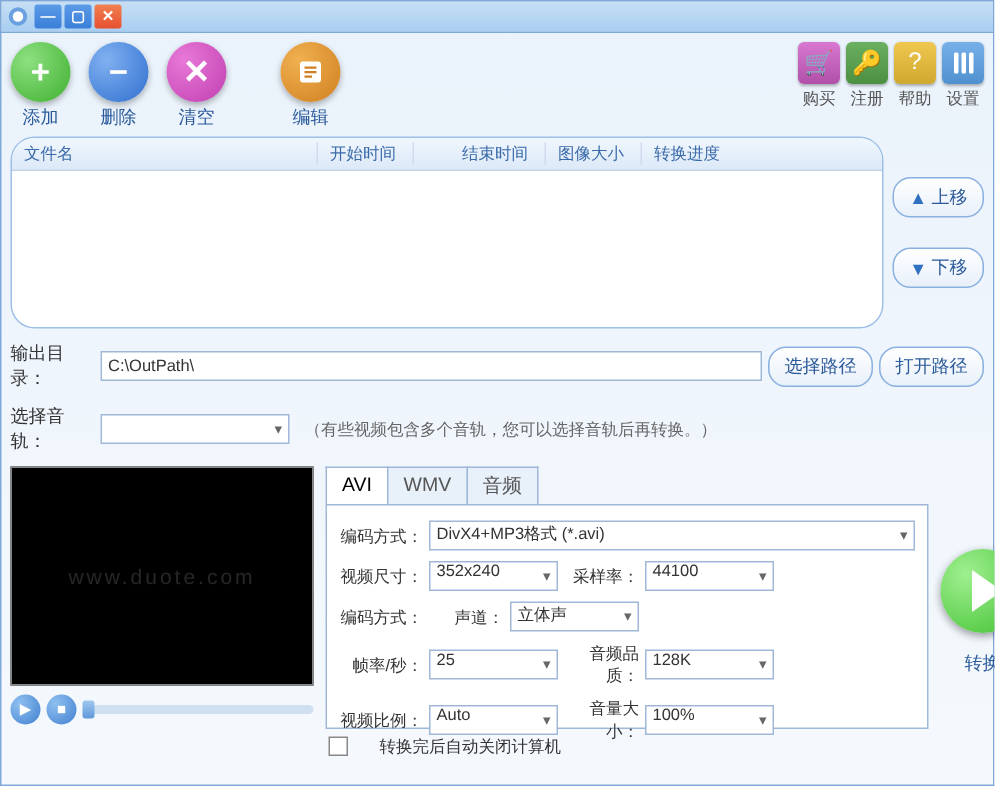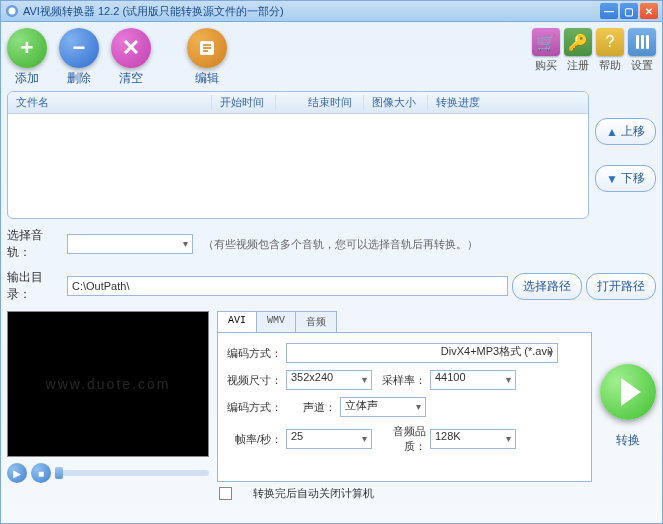--- a/index.html
+++ b/index.html
@@ -29,21 +29,21 @@
 .right-btns { margin-left: auto; display: flex; gap: 4px; }
 .rbtn { display: flex; flex-direction: column; align-items: center; cursor: pointer; }
 .rbtn-icon { width: 28px; height: 28px; border-radius: 4px; display: flex; align-items: center; justify-content: center; font-size: 16px; color: #fff; box-shadow: 0 1px 2px rgba(0,0,0,0.3); }
 .rbtn-buy { background: linear-gradient(#d878d0,#b050a8); }
 .rbtn-reg { background: linear-gradient(#6ab060,#4a9040); }
 .rbtn-help { background: linear-gradient(#f0c850,#d0a830); }
 .rbtn-set { background: linear-gradient(#78b0e8,#5090d0); }
 .rbtn-label { margin-top: 2px; font-size: 11px; color: #555; }
 
 .file-area { display: flex; gap: 6px; }
-.file-list { flex: 1; background: #fff; border: 1px solid #9ec0e8; border-radius: 6px; height: 128px; overflow: hidden; }
+.file-list { flex: 1; background: #fff; border: 1px solid #9ec0e8; border-radius: 16px; height: 128px; overflow: hidden; }
 .fl-header { display: flex; background: linear-gradient(#f0f6fd,#dce9f8); border-bottom: 1px solid #c0d0e8; height: 22px; align-items: center; }
 .fl-col { padding: 0 8px; border-right: 1px solid #d0dcf0; color: #3a6aaa; font-size: 11px; }
 .fl-col1 { width: 204px; }
 .fl-col2 { width: 64px; }
 .fl-col3 { width: 64px; margin-left: 24px; }
 .fl-col4 { width: 64px; }
 .fl-col5 { flex: 1; border-right: none; }
 
 .move-btns { display: flex; flex-direction: column; justify-content: center; gap: 20px; }
 .pill-btn { background: linear-gradient(#fff,#e8f0fa); border: 1px solid #8ab0e0; border-radius: 12px; padding: 4px 10px; color: #2a5a9a; cursor: pointer; white-space: nowrap; font-size: 12px; display: flex; align-items: center; gap: 3px; }
@@ -58,27 +58,27 @@
 .preview-area { width: 202px; }
 .preview { width: 202px; height: 146px; background: #000; border: 1px solid #888; position: relative; }
 .watermark { position: absolute; top: 50%; left: 50%; transform: translate(-50%,-50%); color: rgba(255,255,255,0.15); font-size: 14px; letter-spacing: 2px; pointer-events: none; }
 .player-ctrls { display: flex; align-items: center; gap: 4px; margin-top: 6px; }
 .pctrl { width: 20px; height: 20px; border-radius: 50%; background: radial-gradient(circle at 30% 30%,#90c0f0,#4080d0); display: flex; align-items: center; justify-content: center; color: #fff; font-size: 10px; cursor: pointer; }
 .slider { flex: 1; height: 6px; background: #d0e0f0; border-radius: 3px; position: relative; }
 .slider-thumb { position: absolute; left: 0; top: -3px; width: 8px; height: 12px; background: linear-gradient(#a0c8f0,#6098d8); border-radius: 2px; cursor: pointer; }
 
 .settings { flex: 1; position: relative; }
 .tabs { display: flex; }
-.tab { padding: 3px 10px; border: 1px solid #a0b8d8; background: #e8f0fa; color: #555; font-size: 10px; cursor: pointer; margin-right: -1px; border-bottom: none; font-family: Liberation Mono, monospace; }
+.tab { padding: 3px 10px; border: 1px solid #a0b8d8; background: #e8f0fa; color: #555; font-size: 13px; cursor: pointer; margin-right: -1px; border-bottom: none; }
 .tab.active { background: #fff; color: #000; }
 .tab-body { background: #fff; border: 1px solid #a0b8d8; padding: 10px 8px; height: 150px; }
 .srow { display: flex; align-items: center; margin-bottom: 7px; gap: 4px; }
 .slabel { width: 56px; text-align: right; color: #333; font-size: 11px; }
 .sinput { background: #fff; border: 1px solid #a0b8d8; height: 20px; padding: 0 4px; font-size: 11px; color: #333; }
-.sinput-wide { width: 272px; text-align: right; }
+.sinput-wide { width: 324px; }
 .sinput-med { width: 86px; }
 .dropdown { position: relative; }
 .dropdown::after { content: '▾'; position: absolute; right: 4px; top: 3px; color: #666; font-size: 10px; }
 .checkbox-row { display: flex; align-items: center; gap: 21px; margin-top: 4px; margin-left: 2px; font-size: 11px; color: #333; }
 .chk { width: 13px; height: 13px; border: 1px solid #888; background: #fff; cursor: pointer; }
 
 .convert-col { display: flex; flex-direction: column; align-items: center; justify-content: center; }
 .convert-btn { width: 56px; height: 56px; border-radius: 50%; background: radial-gradient(circle at 30% 30%, #a0f090, #40c030); display: flex; align-items: center; justify-content: center; box-shadow: 0 2px 6px rgba(0,0,0,0.4); cursor: pointer; }
 .convert-btn::before { content: ''; width: 0; height: 0; border-left: 20px solid #fff; border-top: 14px solid transparent; border-bottom: 14px solid transparent; margin-left: 6px; }
 .convert-label { margin-top: 12px; color: #2a5a9a; font-size: 12px; }
@@ -89,21 +89,20 @@
 .footer-brand .blue { color: #3070c0; font-weight: bold; }
 </style>
 </head>
 <body>
 
 <div class="titlebar">
   <svg class="titlebar-icon" viewBox="0 0 16 16">
       <circle cx="8" cy="8" r="7" fill="#6aa0e0"></circle>
       <circle cx="8" cy="8" r="4" fill="#fff"></circle>
     </svg>
-  <span class="titlebar-text">AVI视频转换器 12.2 (试用版只能转换源文件的一部分)</span>
   <div class="titlebar-btns">
     <div class="tbtn tbtn-min">—</div>
     <div class="tbtn tbtn-max">▢</div>
     <div class="tbtn tbtn-close">✕</div>
   </div>
 </div>
 
 <div class="content">
 
   <div class="toolbar">
@@ -172,30 +171,30 @@
           <span>上移</span>
         </div>
       <div class="pill-btn">
           <span style="color:#3070c0">▼</span>
           <span>下移</span>
         </div>
     </div>
   </div>
 
   <div class="row">
-    <span class="row-label">选择音轨：</span>
-    <div class="sel-track dropdown"><span></span></div>
-    <span class="track-hint">（有些视频包含多个音轨，您可以选择音轨后再转换。）</span>
-  </div>
-
-  <div class="row">
     <span class="row-label">输出目录：</span>
     <input class="out-input" value="C:\OutPath\" style="">
     <div class="pill-btn">选择路径</div>
     <div class="pill-btn">打开路径</div>
+  </div>
+
+  <div class="row">
+    <span class="row-label">选择音轨：</span>
+    <div class="sel-track dropdown"><span></span></div>
+    <span class="track-hint">（有些视频包含多个音轨，您可以选择音轨后再转换。）</span>
   </div>
 
   <div class="lower">
     <div class="preview-area">
       <div class="preview">
         <div class="watermark">www.duote.com</div>
       </div>
       <div class="player-ctrls">
         <div class="pctrl">▶</div>
         <div class="pctrl">■</div>
@@ -226,20 +225,26 @@
           <span class="slabel">编码方式：</span>
           <span class="slabel" style="width:50px">声道：</span>
           <div class="sinput sinput-med dropdown"><span>立体声</span></div>
         </div>
         <div class="srow">
           <span class="slabel">帧率/秒：</span>
           <div class="sinput sinput-med dropdown"><span>25</span></div>
           <span class="slabel" style="width:50px">音频品质：</span>
           <div class="sinput sinput-med dropdown"><span>128K</span></div>
         </div>
+        <div class="srow">
+          <span class="slabel">视频比例：</span>
+          <div class="sinput sinput-med dropdown"><span>Auto</span></div>
+          <span class="slabel" style="width:50px">音量大小：</span>
+          <div class="sinput sinput-med dropdown"><span>100%</span></div>
+        </div>
       </div>
       <div class="checkbox-row">
         <div class="chk"></div>
         <span>转换完后自动关闭计算机</span>
       </div>
     </div>
 
     <div class="convert-col">
       <div class="convert-btn"></div>
       <span class="convert-label">转换</span>

